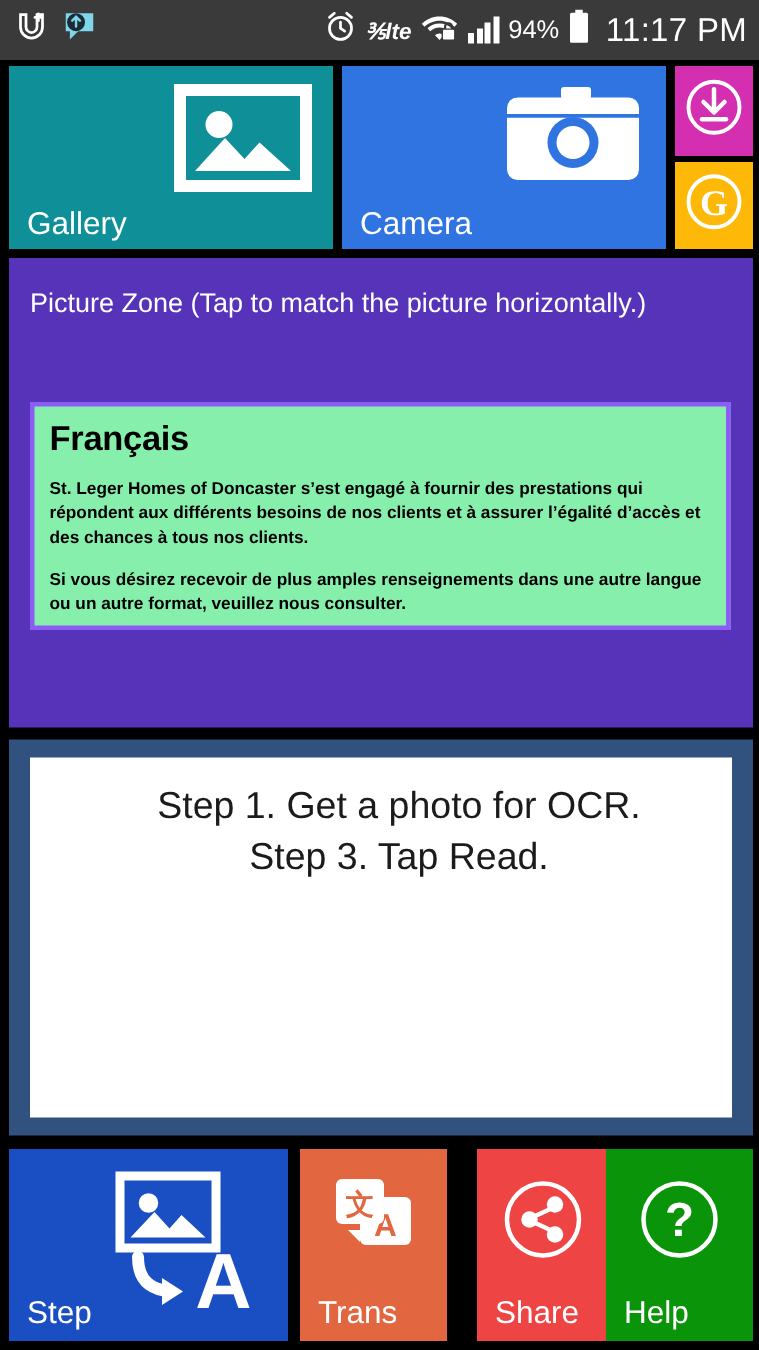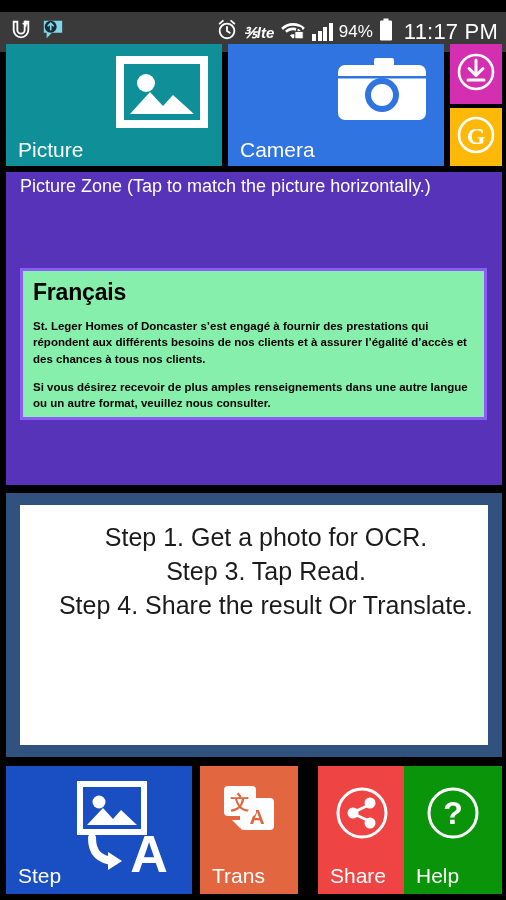--- a/index.html
+++ b/index.html
@@ -8,21 +8,21 @@
     background:#000;
     font-family:"Liberation Sans", sans-serif;
     overflow:hidden;
   }
   #app { position:relative; width:506px; height:900px; background:#000; }
 
   
   .statusbar{
     position:absolute; left:0; top:0; width:506px; height:40px;
     background:#3a3a3a; display:flex; align-items:center;
-    padding:0 8px 0 10px; color:#f2f2f2;margin-top:12px;
+    padding:0 8px 0 10px; color:#f2f2f2;
   }
   .sb-left{ display:flex; align-items:center; gap:9px; }
   .sb-right{ margin-left:auto; display:flex; align-items:center; gap:6px; }
   .sb-time{ font-size:22px; letter-spacing:.2px; color:#fff; margin-left:5px; }
   .sb-batt-txt{ font-size:17px; color:#fff; }
   .volte{ font-size:15px; font-weight:bold; color:#fff; font-style:italic; }
   .bars{ display:flex; align-items:flex-end; gap:1.5px; height:18px; }
   .bars i{ display:block; width:4px; background:#fff; }
   .bars i:nth-child(1){ height:7px; }
   .bars i:nth-child(2){ height:10px; }
@@ -46,21 +46,21 @@
   #tile-down .ic, #tile-g .ic{
     position:absolute; left:50%; top:50%; transform:translate(-50%,-50%);
   }
 
   
   .picturezone{
     position:absolute; left:6px; top:172px; width:496px; height:313px;
     background:#5733ba;
   }
   .pz-title{
-    position:absolute; left:14px; top:4px; color:#fff; font-size:18px;
+    position:absolute; left:14px; top:20px; color:#fff; font-size:18px;
   }
   .docimg{
     position:absolute; left:14px; top:96px; width:467px; height:152px;
     background:#86efac; border:3px solid #8b5cf6; overflow:hidden;
     padding:8px 10px 0 10px;
   }
   .doc-h{ font-size:23px; font-weight:bold; color:#000; letter-spacing:-.2px; }
   .doc-p{
     font-size:11.5px; font-weight:bold; color:#000;
     line-height:1.42; margin-top:12px;
@@ -153,21 +153,21 @@
   <div class="toprow">
 
     <div class="tile" id="tile-gallery">
       <span class="ic">
         <svg width="92" height="72" viewBox="0 0 92 72">
           <rect x="4" y="4" width="84" height="64" fill="none" stroke="#fff" stroke-width="8"></rect>
           <circle cx="30" cy="27" r="9" fill="#fff"></circle>
           <path d="M14 58l20-22 13 14 10-11 21 19z" fill="#fff"></path>
         </svg>
       </span>
-      <span class="lbl">Picture</span>
+      <span class="lbl">Gallery</span>
     </div>
 
     <div class="tile" id="tile-camera">
       <span class="ic">
         <svg width="96" height="72" viewBox="0 0 96 72">
           <rect x="40" y="2" width="20" height="8" rx="2" fill="#fff"></rect>
           <rect x="4" y="9" width="88" height="55" rx="7" fill="#fff"></rect>
           <rect x="4" y="20" width="88" height="2.5" fill="#2f74e0"></rect>
           <circle cx="48" cy="39" r="17" fill="#2f74e0"></circle>
           <circle cx="48" cy="39" r="11" fill="#fff"></circle>
@@ -205,21 +205,20 @@
       <div class="doc-h">Français</div>
       <div class="doc-p">St. Leger Homes of Doncaster s’est engagé à fournir des prestations qui répondent aux différents besoins de nos clients et à assurer l’égalité d’accès et des chances à tous nos clients.</div>
       <div class="doc-p second">Si vous désirez recevoir de plus amples renseignements dans une autre langue ou un autre format, veuillez nous consulter.</div>
     </div>
   </div>
 
   <div class="stepsouter">
     <div class="stepsinner">
       <div class="step">Step 1. Get a photo for OCR.</div>
       <div class="step">Step 3. Tap Read.</div>
-      <div class="step">Step 4. Share the result Or Translate.</div>
     </div>
   </div>
 
   <div class="bottombar">
 
     <div class="bbtn" id="b-read">
       <span class="ic">
         <svg width="104" height="100" viewBox="0 0 104 100">
           <rect x="8" y="4" width="64" height="48" fill="none" stroke="#fff" stroke-width="6"></rect>
           <circle cx="27" cy="22" r="6.5" fill="#fff"></circle>

